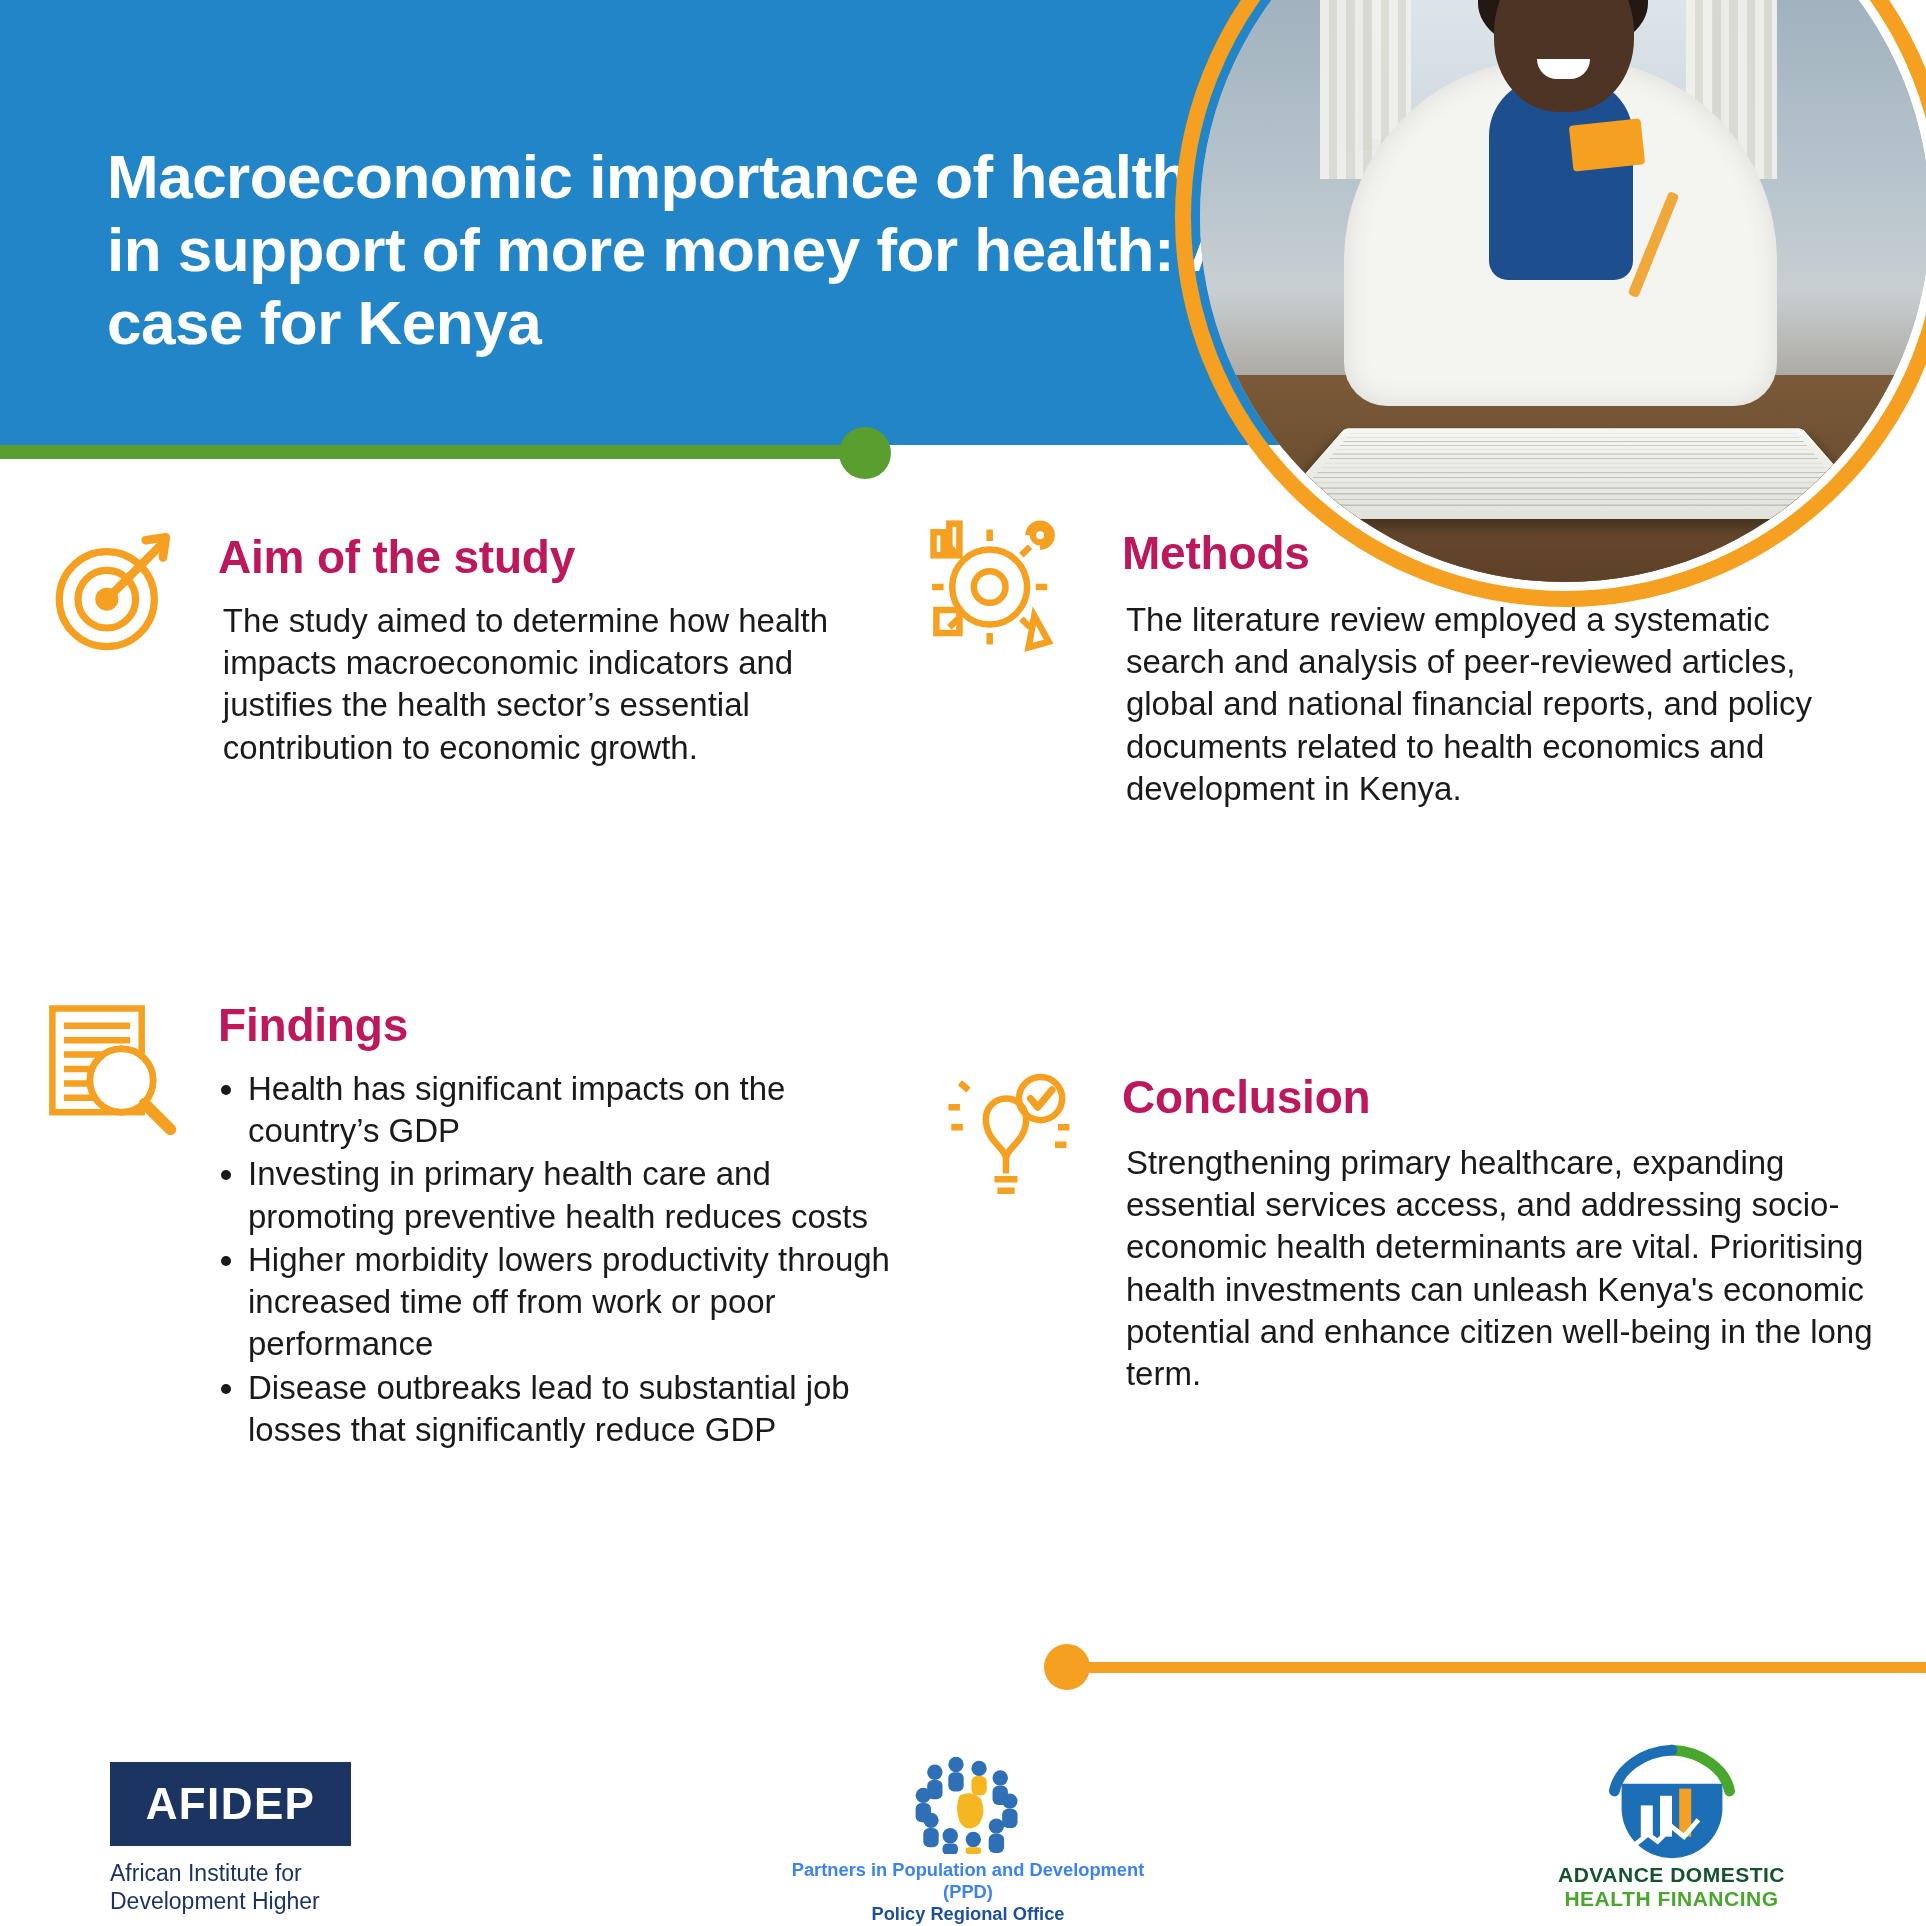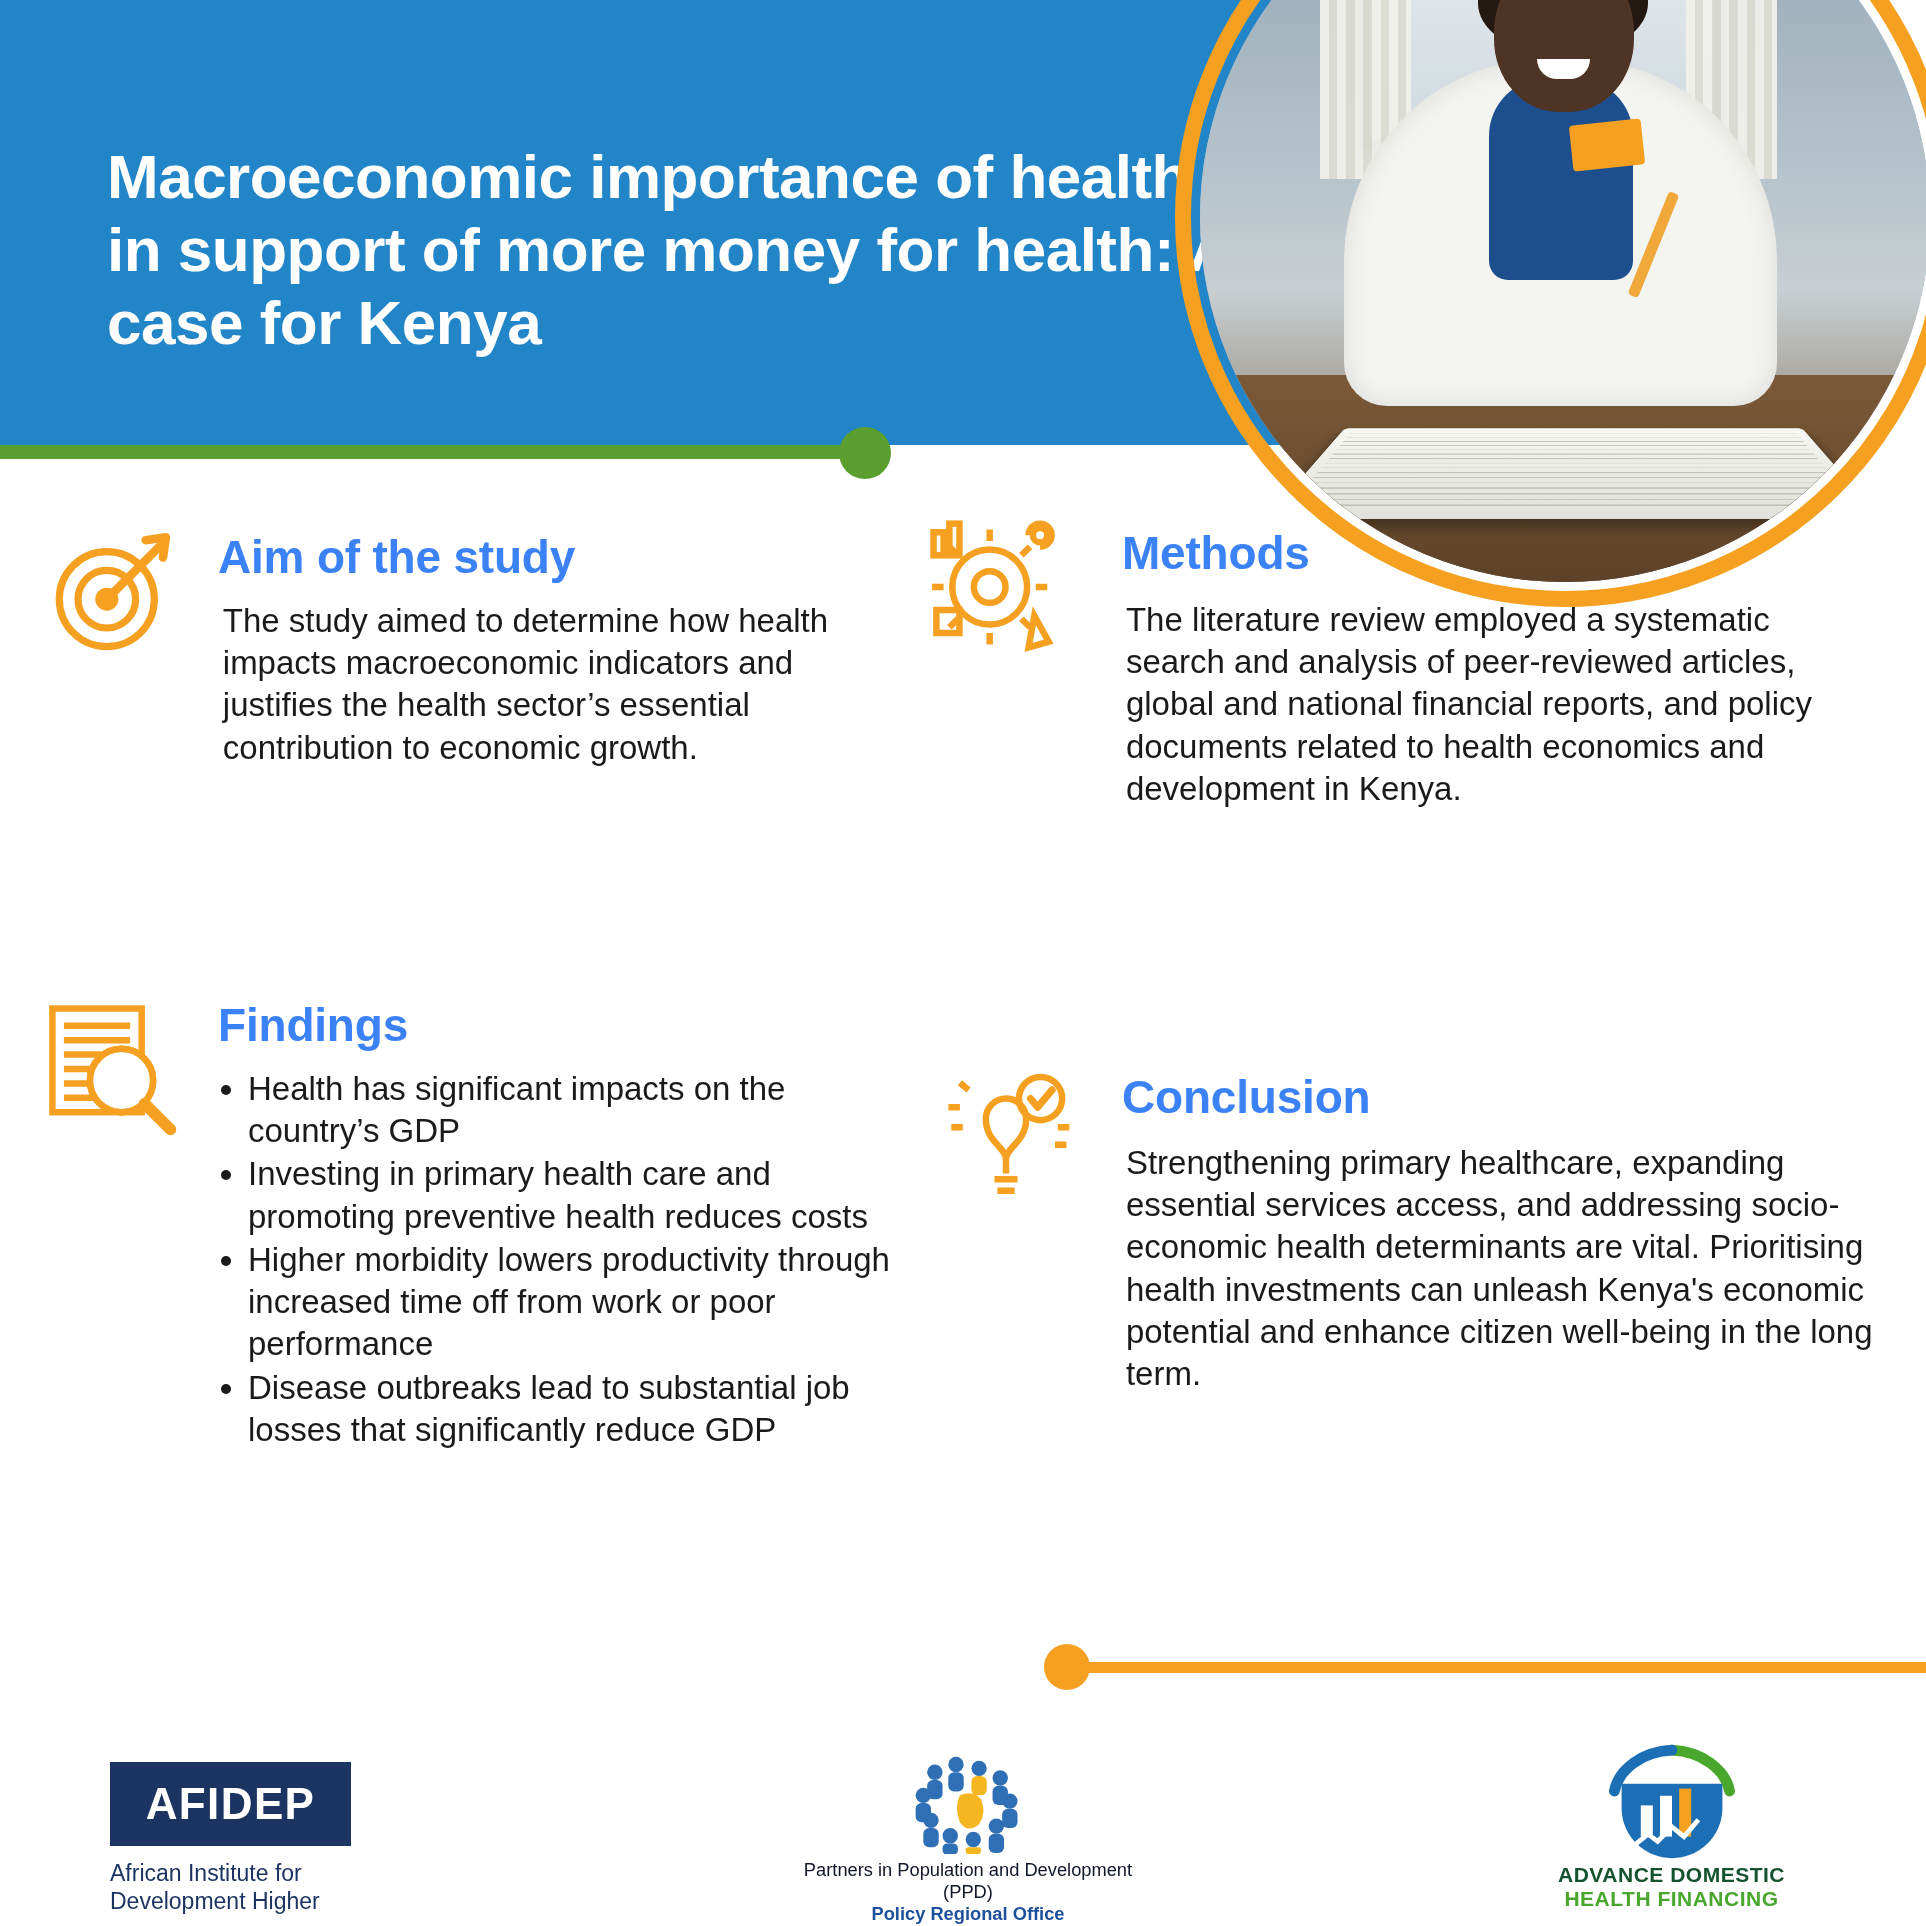--- a/index.html
+++ b/index.html
@@ -153,21 +153,21 @@
   .ph-pen {
     position:absolute; left:448px; top:337px; width:10.6px; height:111px;
     background:#f0a83a; transform:rotate(22deg); border-radius:3.9px;
   }
 
   
   .section {
     position: absolute;
   }
   .sec-title {
-    color: #3b82f6;
+    color: #be185d;
     font-size: 46px;
     font-weight: bold;
     letter-spacing: -0.2px;
     line-height: 1;
   }
   .sec-body {
     color: #1a1a1a;
     font-size: 33px;
     line-height: 1.28;
   }
@@ -234,21 +234,21 @@
     top: 1753px;
     width: 366px;
     text-align: center;
   }
   .ppd-emblem {
     width: 125px;
     height: 101px;
     margin: 0 auto 4.8px auto;
     position: relative;
   }
-  .ppd-l1 { color:#0f172a; font-size: 18.3px; font-weight: normal; }
+  .ppd-l1 { color:#3b82f6; font-size: 18.3px; font-weight: bold; }
   .ppd-l2 { color:#1c4f9c; font-size: 18.3px; font-weight: bold; }
   .ppd-l3 { color:#111; font-size: 16px; font-weight: bold; margin-top: 3.9px; }
 
   .adhf-logo {
     position: absolute;
     left: 1522px;
     top: 1743px;
     width: 299px;
     text-align: center;
   }

